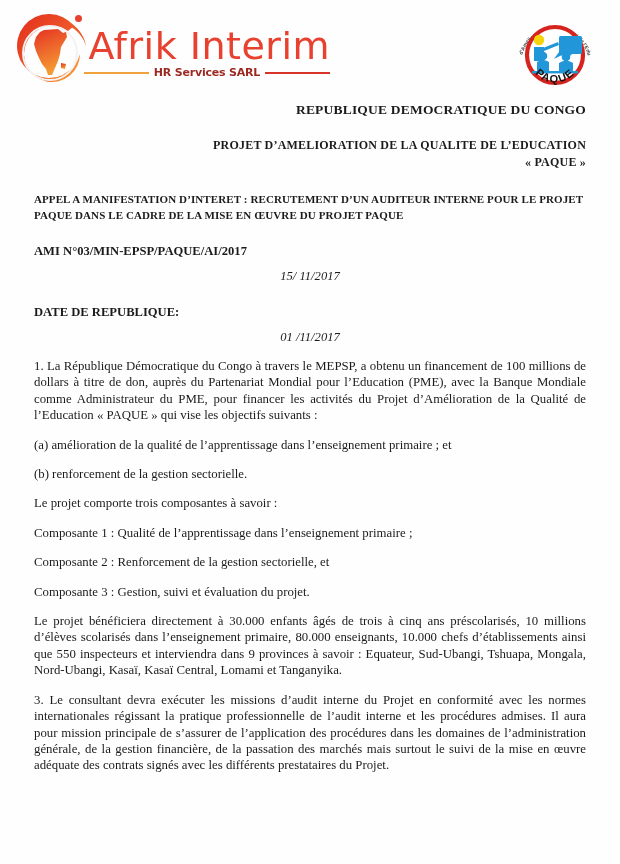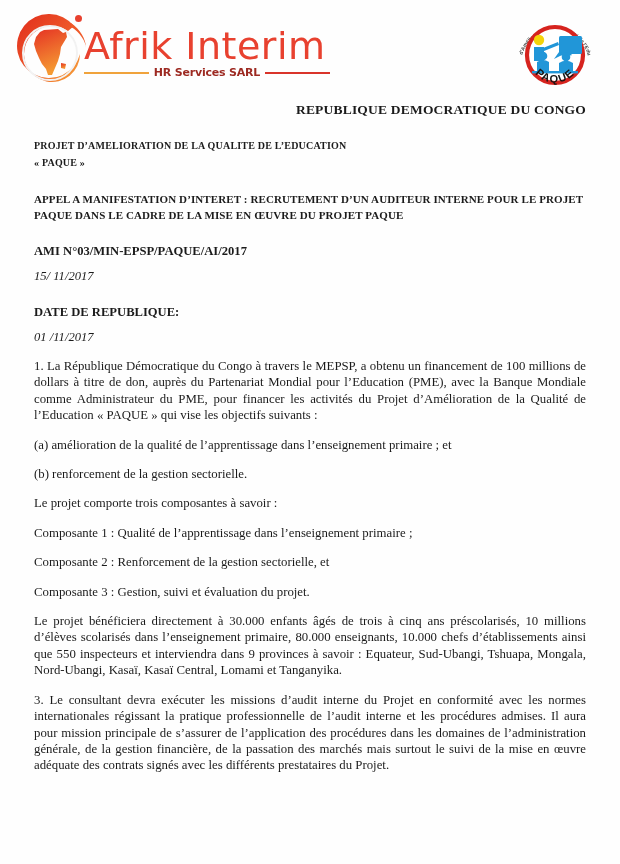--- a/index.html
+++ b/index.html
@@ -38,20 +38,21 @@
   }
   .afrik-mark {
     width: 76px;
     height: 76px;
     position: relative;
     flex: 0 0 auto;
   }
   .afrik-text-block {
     margin-left: -6px;
     padding-top: 2px;
+    text-align: right;
   }
   .afrik-word {
     font-family: "DejaVu Sans", "Liberation Sans", sans-serif;
     font-size: 38px;
     line-height: 38px;
     letter-spacing: 0.5px;
     color: #e8412f;
     font-weight: 400;
     white-space: nowrap;
     position: relative;
@@ -104,23 +105,23 @@
     padding: 0 34px;
   }
   h1.center-head {
     font-size: 13.5px;
     font-weight: bold;
     text-align: right;
     margin: 6px 0 0 0;
     letter-spacing: 0.2px;
   }
   h2.center-head {
-    font-size: 10px;
-    font-weight: bold;
-    text-align: left;
+    font-size: 12px;
+    font-weight: bold;
+    text-align: right;
     margin: 19px 0 0 0;
     line-height: 17px;
     letter-spacing: 0.2px;
   }
   h3.title-block {
     font-size: 11px;
     font-weight: bold;
     margin: 21px 0 0 0;
     line-height: 15.5px;
     letter-spacing: 0.1px;
@@ -134,21 +135,21 @@
   .sec-head {
     font-size: 12.6px;
     font-weight: bold;
     margin: 21px 0 0 0;
     text-align: left;
   }
   .date-val {
     font-size: 12.6px;
     font-style: italic;
     margin: 10px 0 0 0;
-    text-align: left;
+    text-align: center;
   }
 
   
   p.body {
     font-size: 12.8px;
     line-height: 16.4px;
     text-align: justify;
     margin: 13px 0 0 0;
     hyphens: none;
   }

